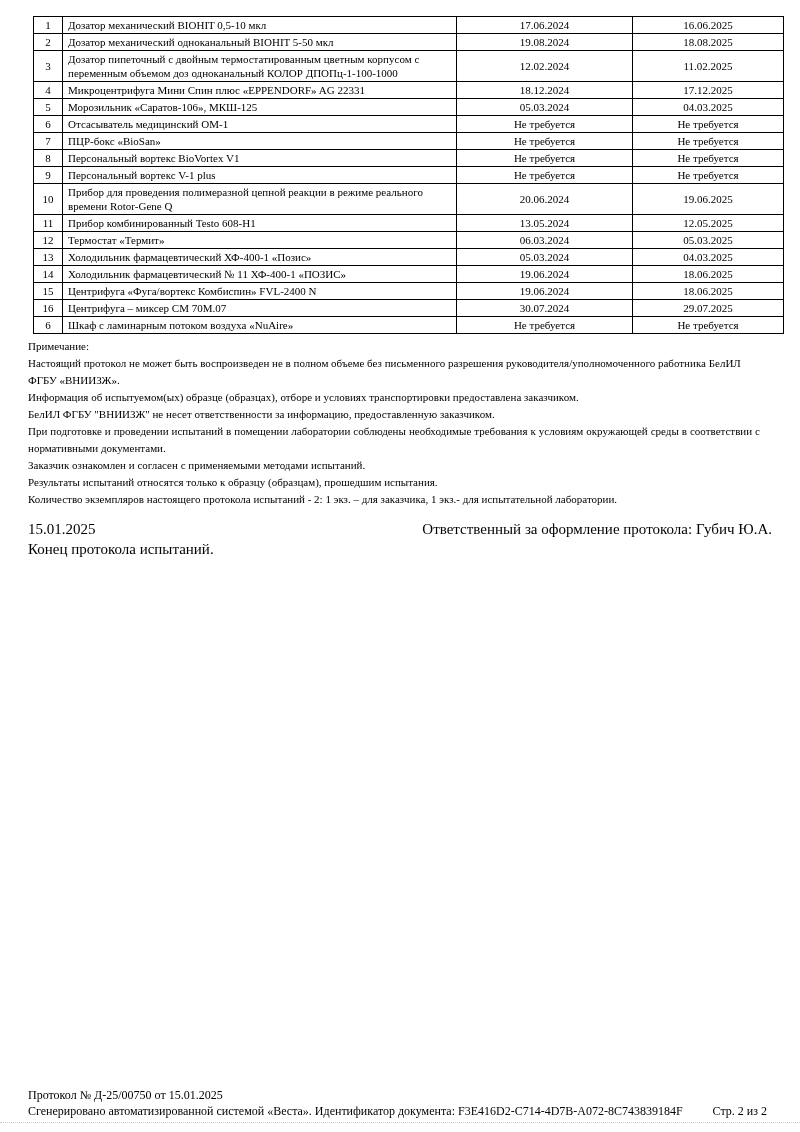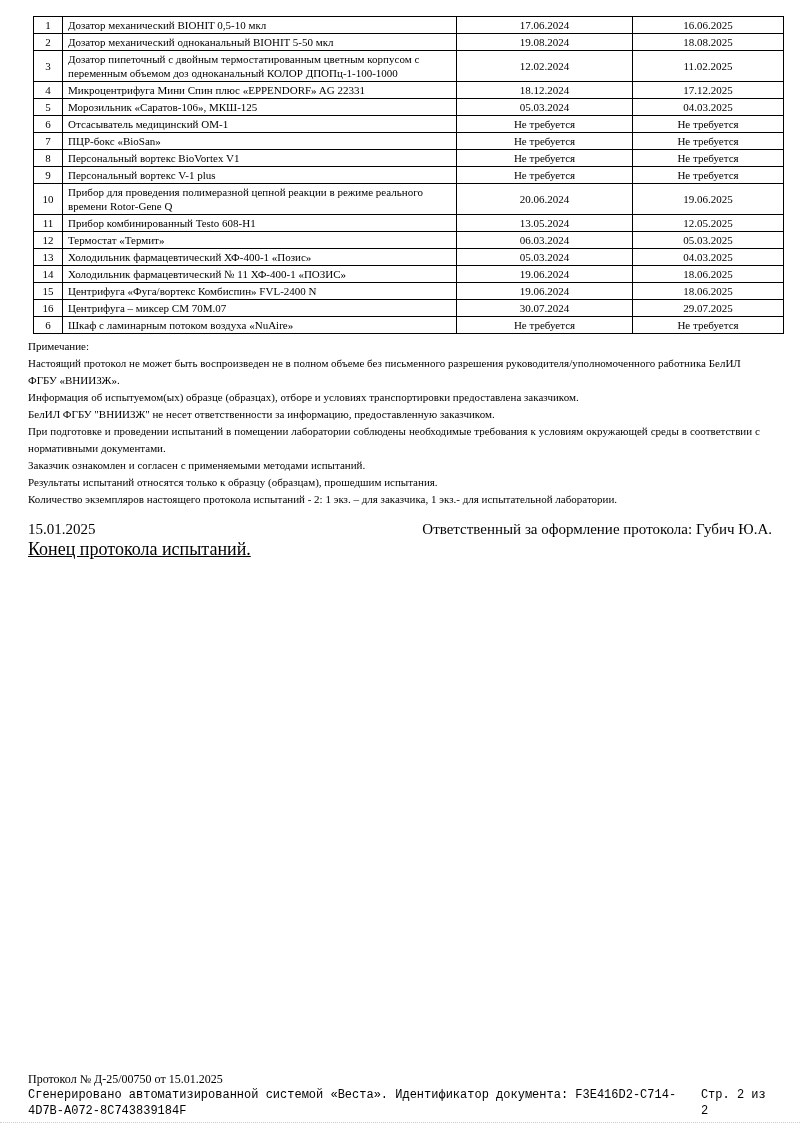--- a/index.html
+++ b/index.html
@@ -21,24 +21,24 @@
   td.c-name { width:394px; text-align:left; }
   td.c-d1   { width:176px; text-align:center; }
   td.c-d2   { width:151px; text-align:center; }
   
   .notes { margin:4px 40px 0 28px; font-size:11px; line-height:17px; }
   .notes p { margin:0; }
   .j { text-align:justify; }
   .b { font-weight:normal; }
   
   .sig-row { display:flex; justify-content:space-between; margin:13px 28px 0 28px; font-size:15px; line-height:17px; }
-  .end-line { margin:2px 28px 0 28px; font-size:18px; line-height:18px;text-decoration:underline; }
+  .end-line { margin:2px 28px 0 28px; font-size:15px; line-height:18px; }
   
   .footer { position:absolute; left:28px; right:33px; bottom:13px; font-size:12px; line-height:16px; }
-  .footer-row2 { display:flex; justify-content:space-between;font-family:Liberation Mono, monospace; }
+  .footer-row2 { display:flex; justify-content:space-between; }
   .scan-artifact { position:absolute; left:0; right:0; bottom:9px; border-top:1px dotted #9a9a9a; opacity:.5; }
 </style>
 </head>
 <body>
 
 <div class="sheet">
 
   <table class="equip">
     <tbody>
 

